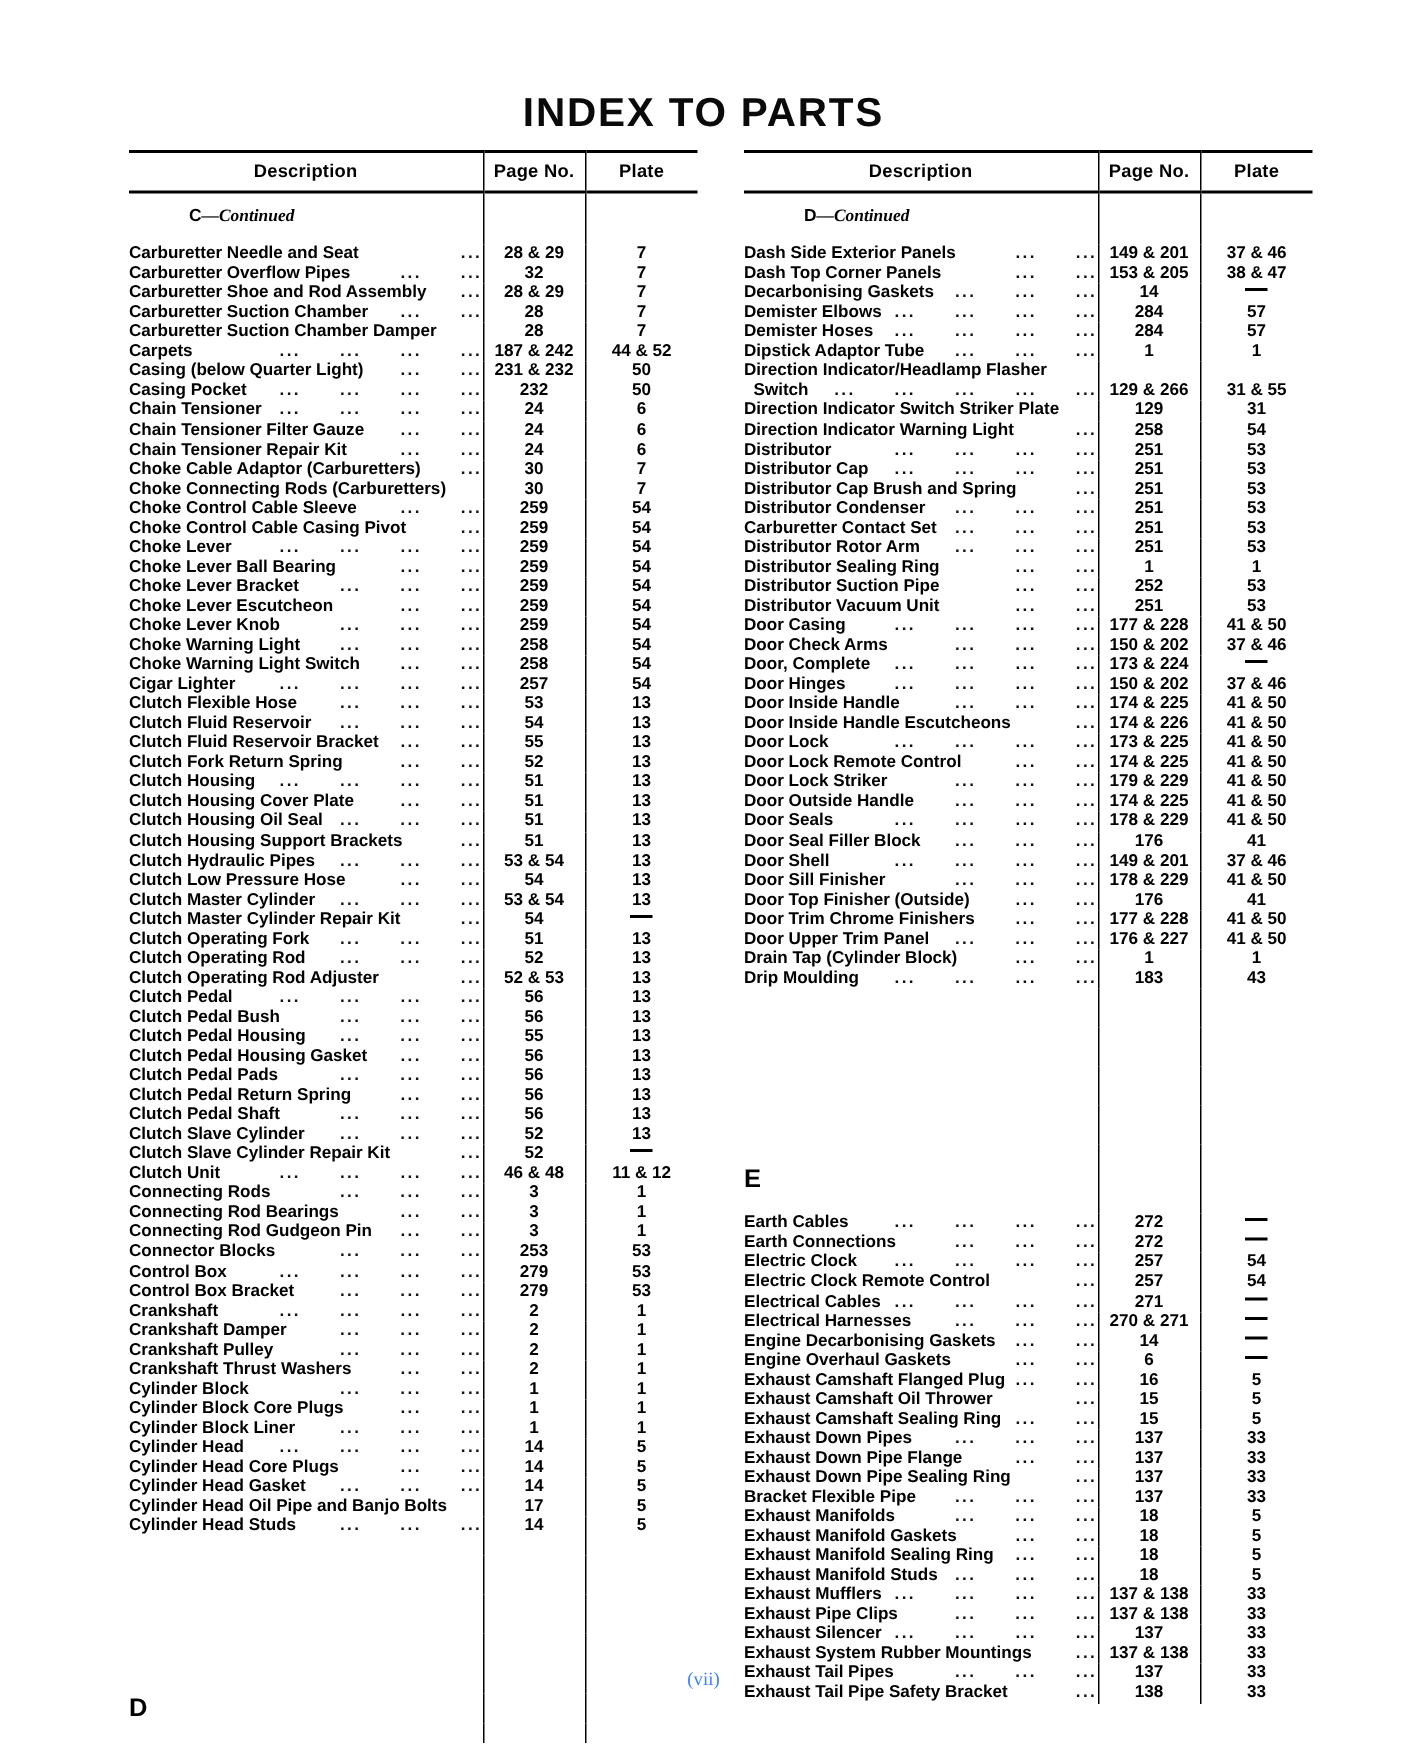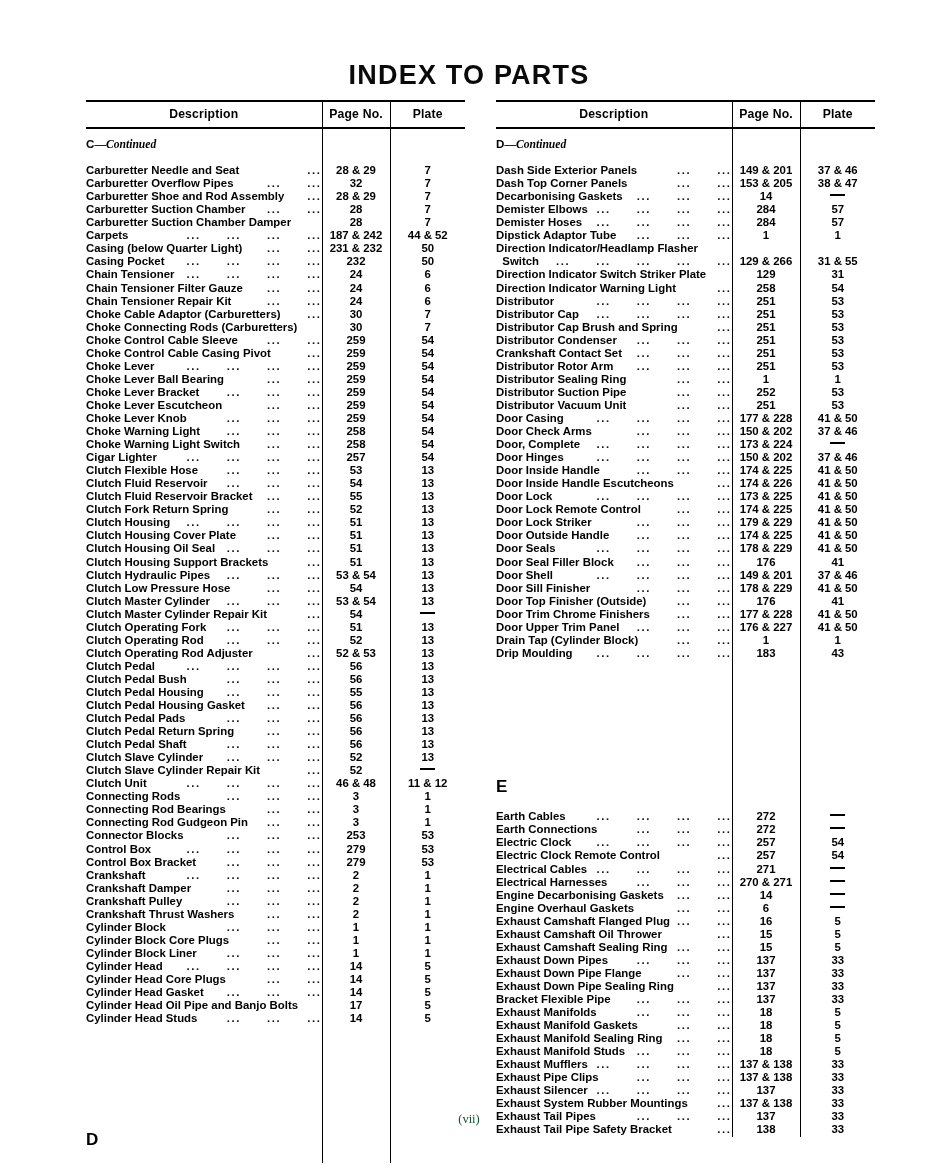--- a/index.html
+++ b/index.html
@@ -105,20 +105,21 @@
     font-weight: bold;
     padding-left: 6px;
     color: #111;
   }
   
   tr.sec td { height: auto; }
   .sec-cont {
     font-weight: bold;
     font-size: 11.6px;
     padding-top: 1px;
+    margin-left: 40px;
   }
   .sec-cont i {
     font-family: "Liberation Serif", serif;
     font-style: italic;
     font-weight: bold;
     font-size: 11.6px;
   }
   .sec-letter {
     font-weight: bold;
     font-size: 17px;
@@ -139,21 +140,21 @@
 
   
   #folio {
     position: absolute;
     left: 0;
     top: 1112px;
     width: 938px;
     text-align: center;
     font-family: "Liberation Serif", serif;
     font-size: 12.5px;
-    color: #14532d;
+    color: #3b82f6;
   }
 </style>
 </head>
 <body>
 
 <h1 id="page-title">INDEX TO PARTS</h1>
 
 <div id="columns">
   <div class="col left">
       <table class="idx">
@@ -1070,21 +1071,21 @@
                 <span class="nm">Distributor Condenser</span>
                 <span class="lead">...  ...  ...</span>
               </div>
             </td>
             <td class="c-page">251</td>
             <td class="c-plate">53</td>
           </tr>
           <tr>
             <td class="c-desc">
               <div class="dsc">
-                <span class="nm">Crankshaft Contact Set</span>
+                <span class="nm">Carburetter Contact Set</span>
                 <span class="lead">...  ...  ...</span>
               </div>
             </td>
             <td class="c-page">251</td>
             <td class="c-plate">53</td>
           </tr>
           <tr>
             <td class="c-desc">
               <div class="dsc">
                 <span class="nm">Distributor Rotor Arm</span>

